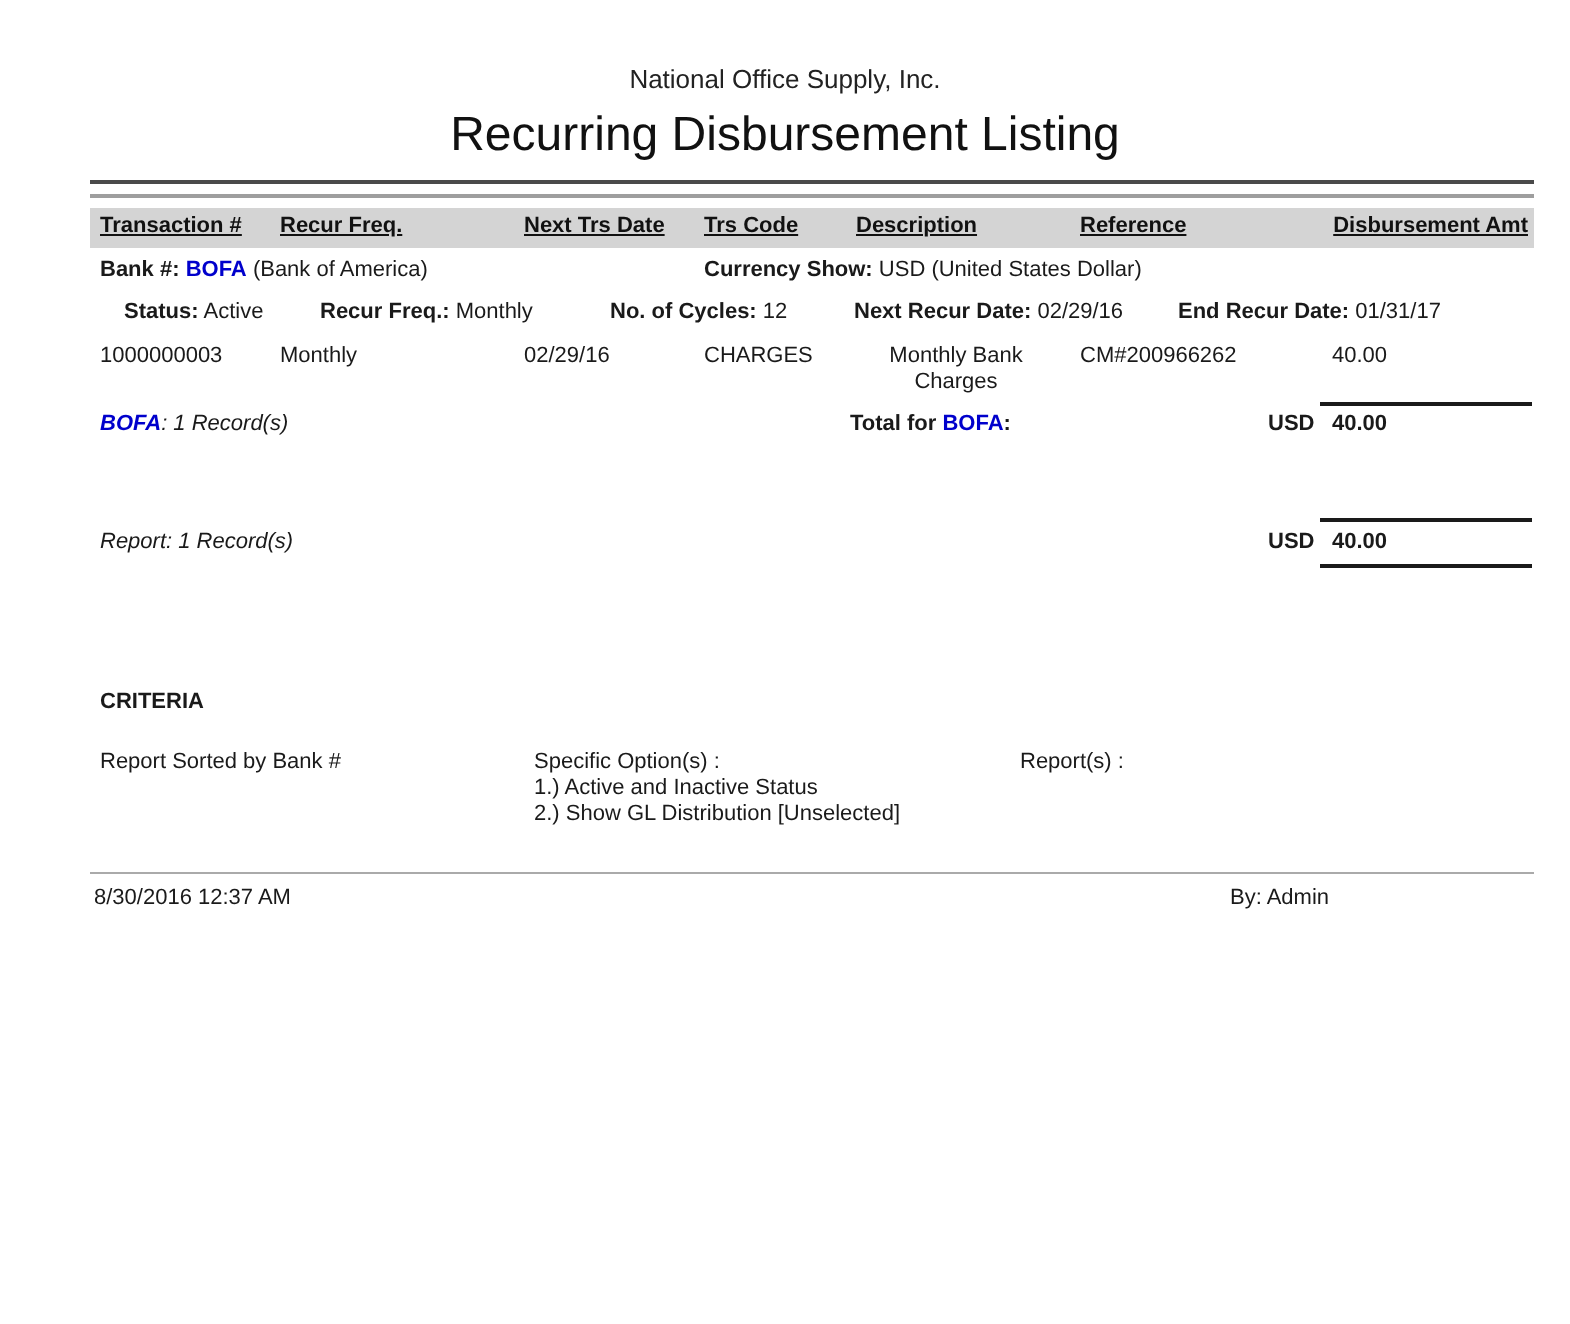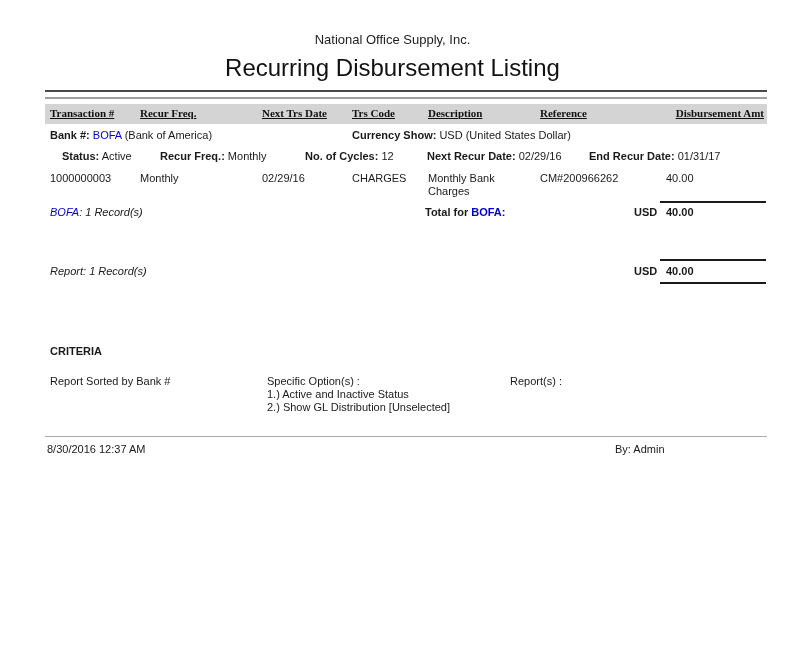--- a/index.html
+++ b/index.html
@@ -22,33 +22,32 @@
   .title {
     top: 34px; left: 0; width: 785px;
     text-align: center; font-size: 24px; color: #111;
   }
   .rule { position: absolute; left: 45px; width: 722px; }
   .rule-dark { top: 70px; height: 2px; background: #4a4a4a; }
   .rule-gray { top: 77px; height: 2px; background: #9e9e9e; }
   .header-bar {
     position: absolute; top: 84px; left: 45px; width: 722px; height: 20px;
     background: #d4d4d4;
-    font-family: Liberation Serif, serif;
   }
   .col-head {
     position: absolute; top: 3px;
     font-size: 11px; font-weight: bold; color: #111;
     text-decoration: underline; white-space: nowrap;
   }
   .bold { font-weight: bold; }
   .ital { font-style: italic; }
-  .blue { color: #0000cc; }
+  .blue { color: #0000cc; font-weight: bold; }
   .right { text-align: left; }
   .cell { position: absolute; font-size: 11px; white-space: nowrap; }
-  .wrapcell { white-space: normal; line-height: 13px; }
+  .wrapcell { white-space: normal; line-height: 13px; text-align: center; }
   .amt-rule { position: absolute; left: 660px; width: 106px; height: 2px; background: #1a1a1a; }
   .footer-rule {
     position: absolute; top: 416px; left: 45px; width: 722px; height: 1px;
     background: #aaaaaa;
   }
   .bottom-bar {
     position: absolute; top: 655px; left: 0; width: 785px; height: 7px;
     background: #d0d0d0; border-top: 1px solid #bcbcbc;
   }
 </style>

